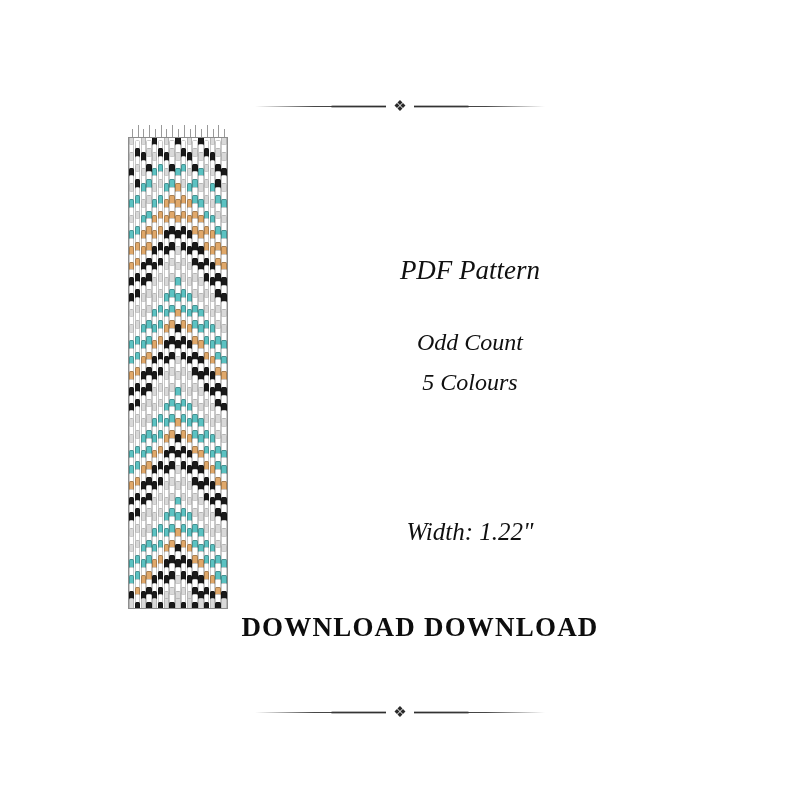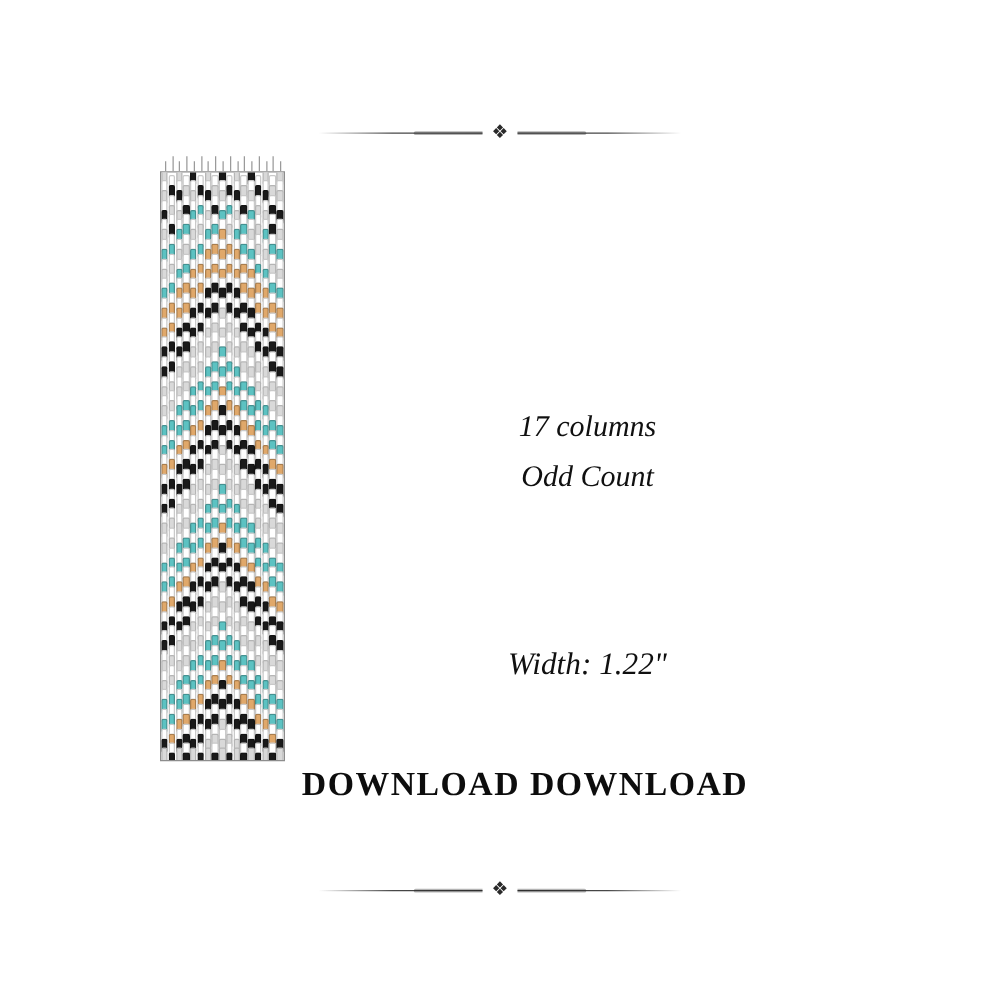--- a/index.html
+++ b/index.html
@@ -1214,24 +1214,25 @@
         <div class="bead" style="left: 57.6471px; top: 460.404px; width: 5.41882px; height: 11.3583px; background: rgb(217, 217, 217); border-color: rgb(181, 181, 181);"></div>
         <div class="bead" style="left: 63.4118px; top: 464.321px; width: 5.41882px; height: 11.3583px; background: rgb(26, 26, 26); border-color: rgba(0, 0, 0, 0.25);"></div>
         <div class="bead" style="left: 69.1765px; top: 460.404px; width: 5.41882px; height: 11.3583px; background: rgb(217, 217, 217); border-color: rgb(181, 181, 181);"></div>
         <div class="bead" style="left: 74.9412px; top: 464.321px; width: 5.41882px; height: 11.3583px; background: rgb(26, 26, 26); border-color: rgba(0, 0, 0, 0.25);"></div>
         <div class="bead" style="left: 80.7059px; top: 460.404px; width: 5.41882px; height: 11.3583px; background: rgb(217, 217, 217); border-color: rgb(181, 181, 181);"></div>
         <div class="bead" style="left: 86.4706px; top: 464.321px; width: 5.41882px; height: 11.3583px; background: rgb(26, 26, 26); border-color: rgba(0, 0, 0, 0.25);"></div>
         <div class="bead" style="left: 92.2353px; top: 460.404px; width: 5.41882px; height: 11.3583px; background: rgb(217, 217, 217); border-color: rgb(181, 181, 181);"></div>
       </div>
   </div>
 
+  <div class="subtitle">PDF Pattern</div>
 
   <div class="specs">
-    <div>17 columns</div>
     <div>Odd Count</div>
+    <div>5 Colours</div>
   </div>
 
   <div class="width-line">Width: 1.22"</div>
   <div class="instant">DOWNLOAD DOWNLOAD</div>
 
   <div class="divider bottom">
     <span class="rule left"></span>
     <span class="gem">❖</span>
     <span class="rule right"></span>
   </div>

